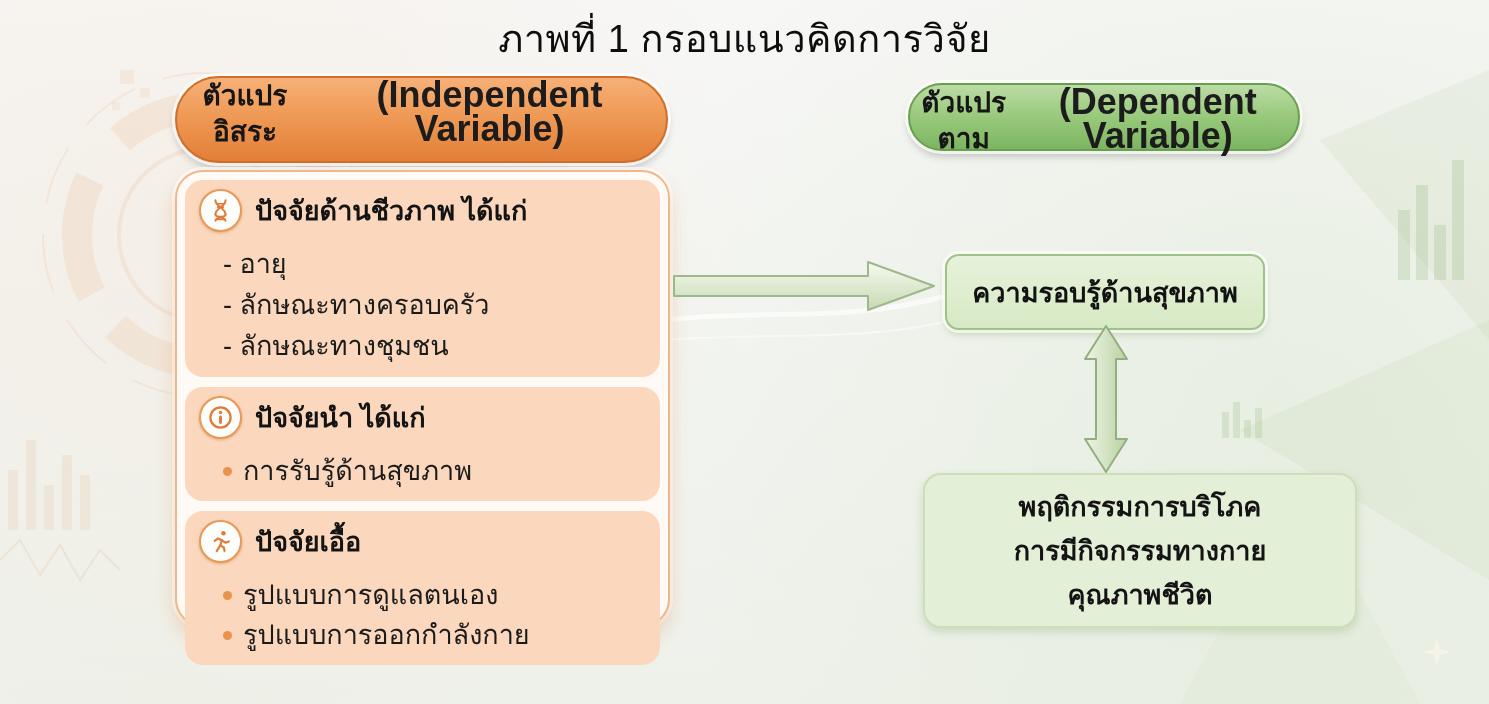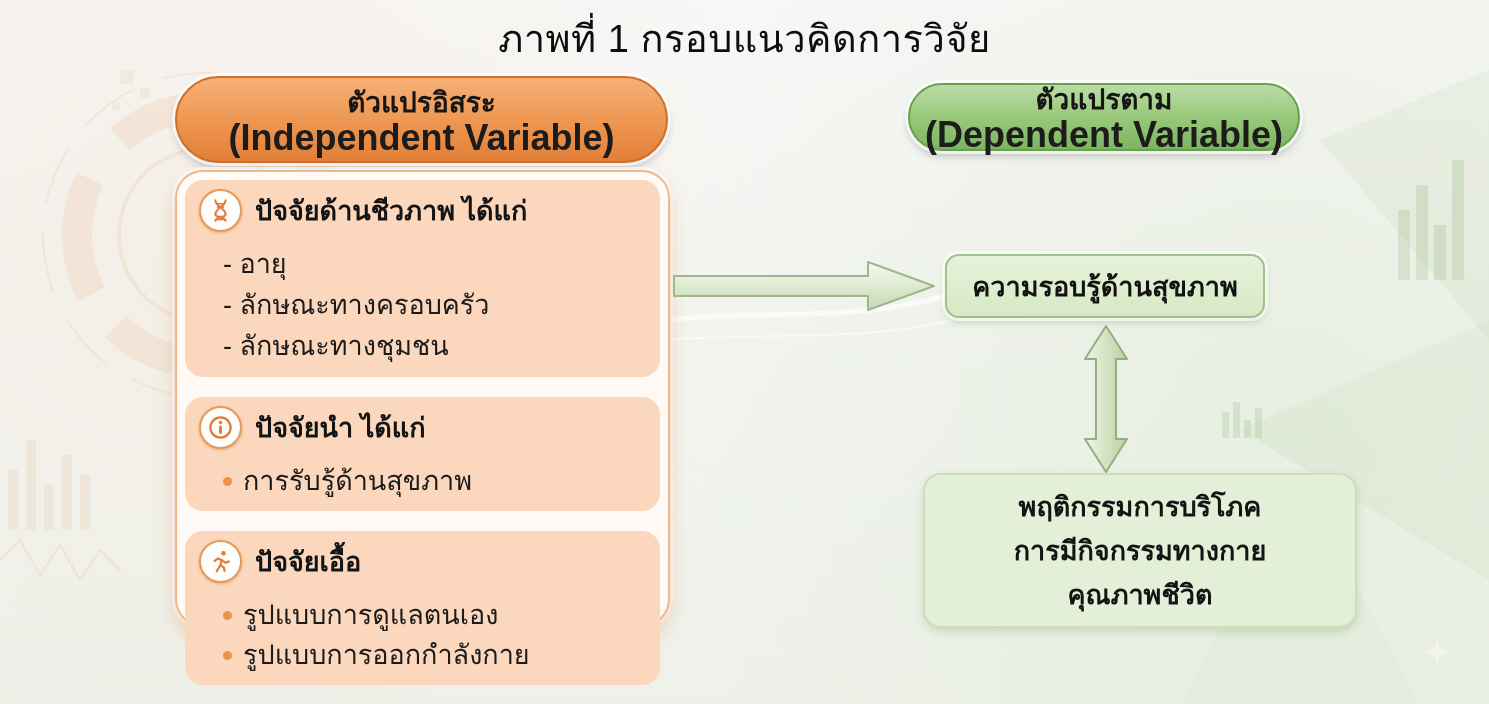--- a/index.html
+++ b/index.html
@@ -22,21 +22,21 @@
 
   .figure-title {
     left:0; top:8px; width:100%;
     text-align:center;
     font-size:38px; font-weight:400; color:#0d0d0d;
     letter-spacing:0.5px;
   }
 
   
   .pill-header {
-    display:flex; flex-direction:column; align-items:center; justify-content:center;
+    display:flex; flex-direction:row; justify-content:center;
     text-align:center;
     box-shadow: 0 0 0 3px rgba(255,255,255,0.75), 0 5px 9px rgba(0,0,0,0.22);
   }
   .pill-header .line1 { font-size:28px; font-weight:700; color:#161616; line-height:36px; }
   .pill-header .line2 { font-size:36px; font-weight:700; color:#1c1c1c; line-height:34px; }
 
   .iv-header {
     left:175px; top:76px; width:493px; height:87px;
     border-radius:44px;
     background:linear-gradient(180deg,#f6b077 0%, #ef9a56 45%, #e27f38 100%);
@@ -50,21 +50,21 @@
   }
 
   
   .iv-container {
     left:175px; top:170px; width:495px; height:457px;
     border-radius:28px;
     background:#fffaf5;
     border:2px solid #eeb88d;
     box-shadow: 0 10px 18px rgba(222,130,60,0.30), 0 0 0 3px rgba(255,255,255,0.7);
     display:flex; flex-direction:column;
-    padding:8px; gap:20px;
+    padding:8px; gap:10px;
   }
   .section {
     background:#fbd8bd;
     border-radius:18px;
     padding:9px 14px 10px 14px;
     flex:0 0 auto;
   }
   .section.grow { flex:1 1 auto; }
   .sec-head { display:flex; align-items:center; gap:13px; }
   .icon-circle {
@@ -81,21 +81,21 @@
     font-size:27px; line-height:41px; color:#1b1b1b; font-weight:500;
   }
   ul.dot-list li { display:flex; align-items:center; line-height:40px; }
   ul.dot-list li::before {
     content:""; width:9px; height:9px; border-radius:50%;
     background:#e8944d; margin-right:11px; flex:0 0 auto;
   }
 
   
   .literacy-box {
-    left:945px; top:254px; width:320px; height:64px;
+    left:945px; top:254px; width:320px; height:76px;
     border-radius:14px;
     background:linear-gradient(180deg,#e6f2da 0%, #d6e9c4 100%);
     border:2px solid #9fc289;
     box-shadow: 0 0 0 3px rgba(255,255,255,0.7), 0 4px 7px rgba(110,150,80,0.35);
     display:flex; align-items:center; justify-content:center;
     font-size:27px; font-weight:700; color:#121212;
     white-space:nowrap;
   }
   .outcome-box {
     left:923px; top:473px; width:434px; height:155px;

